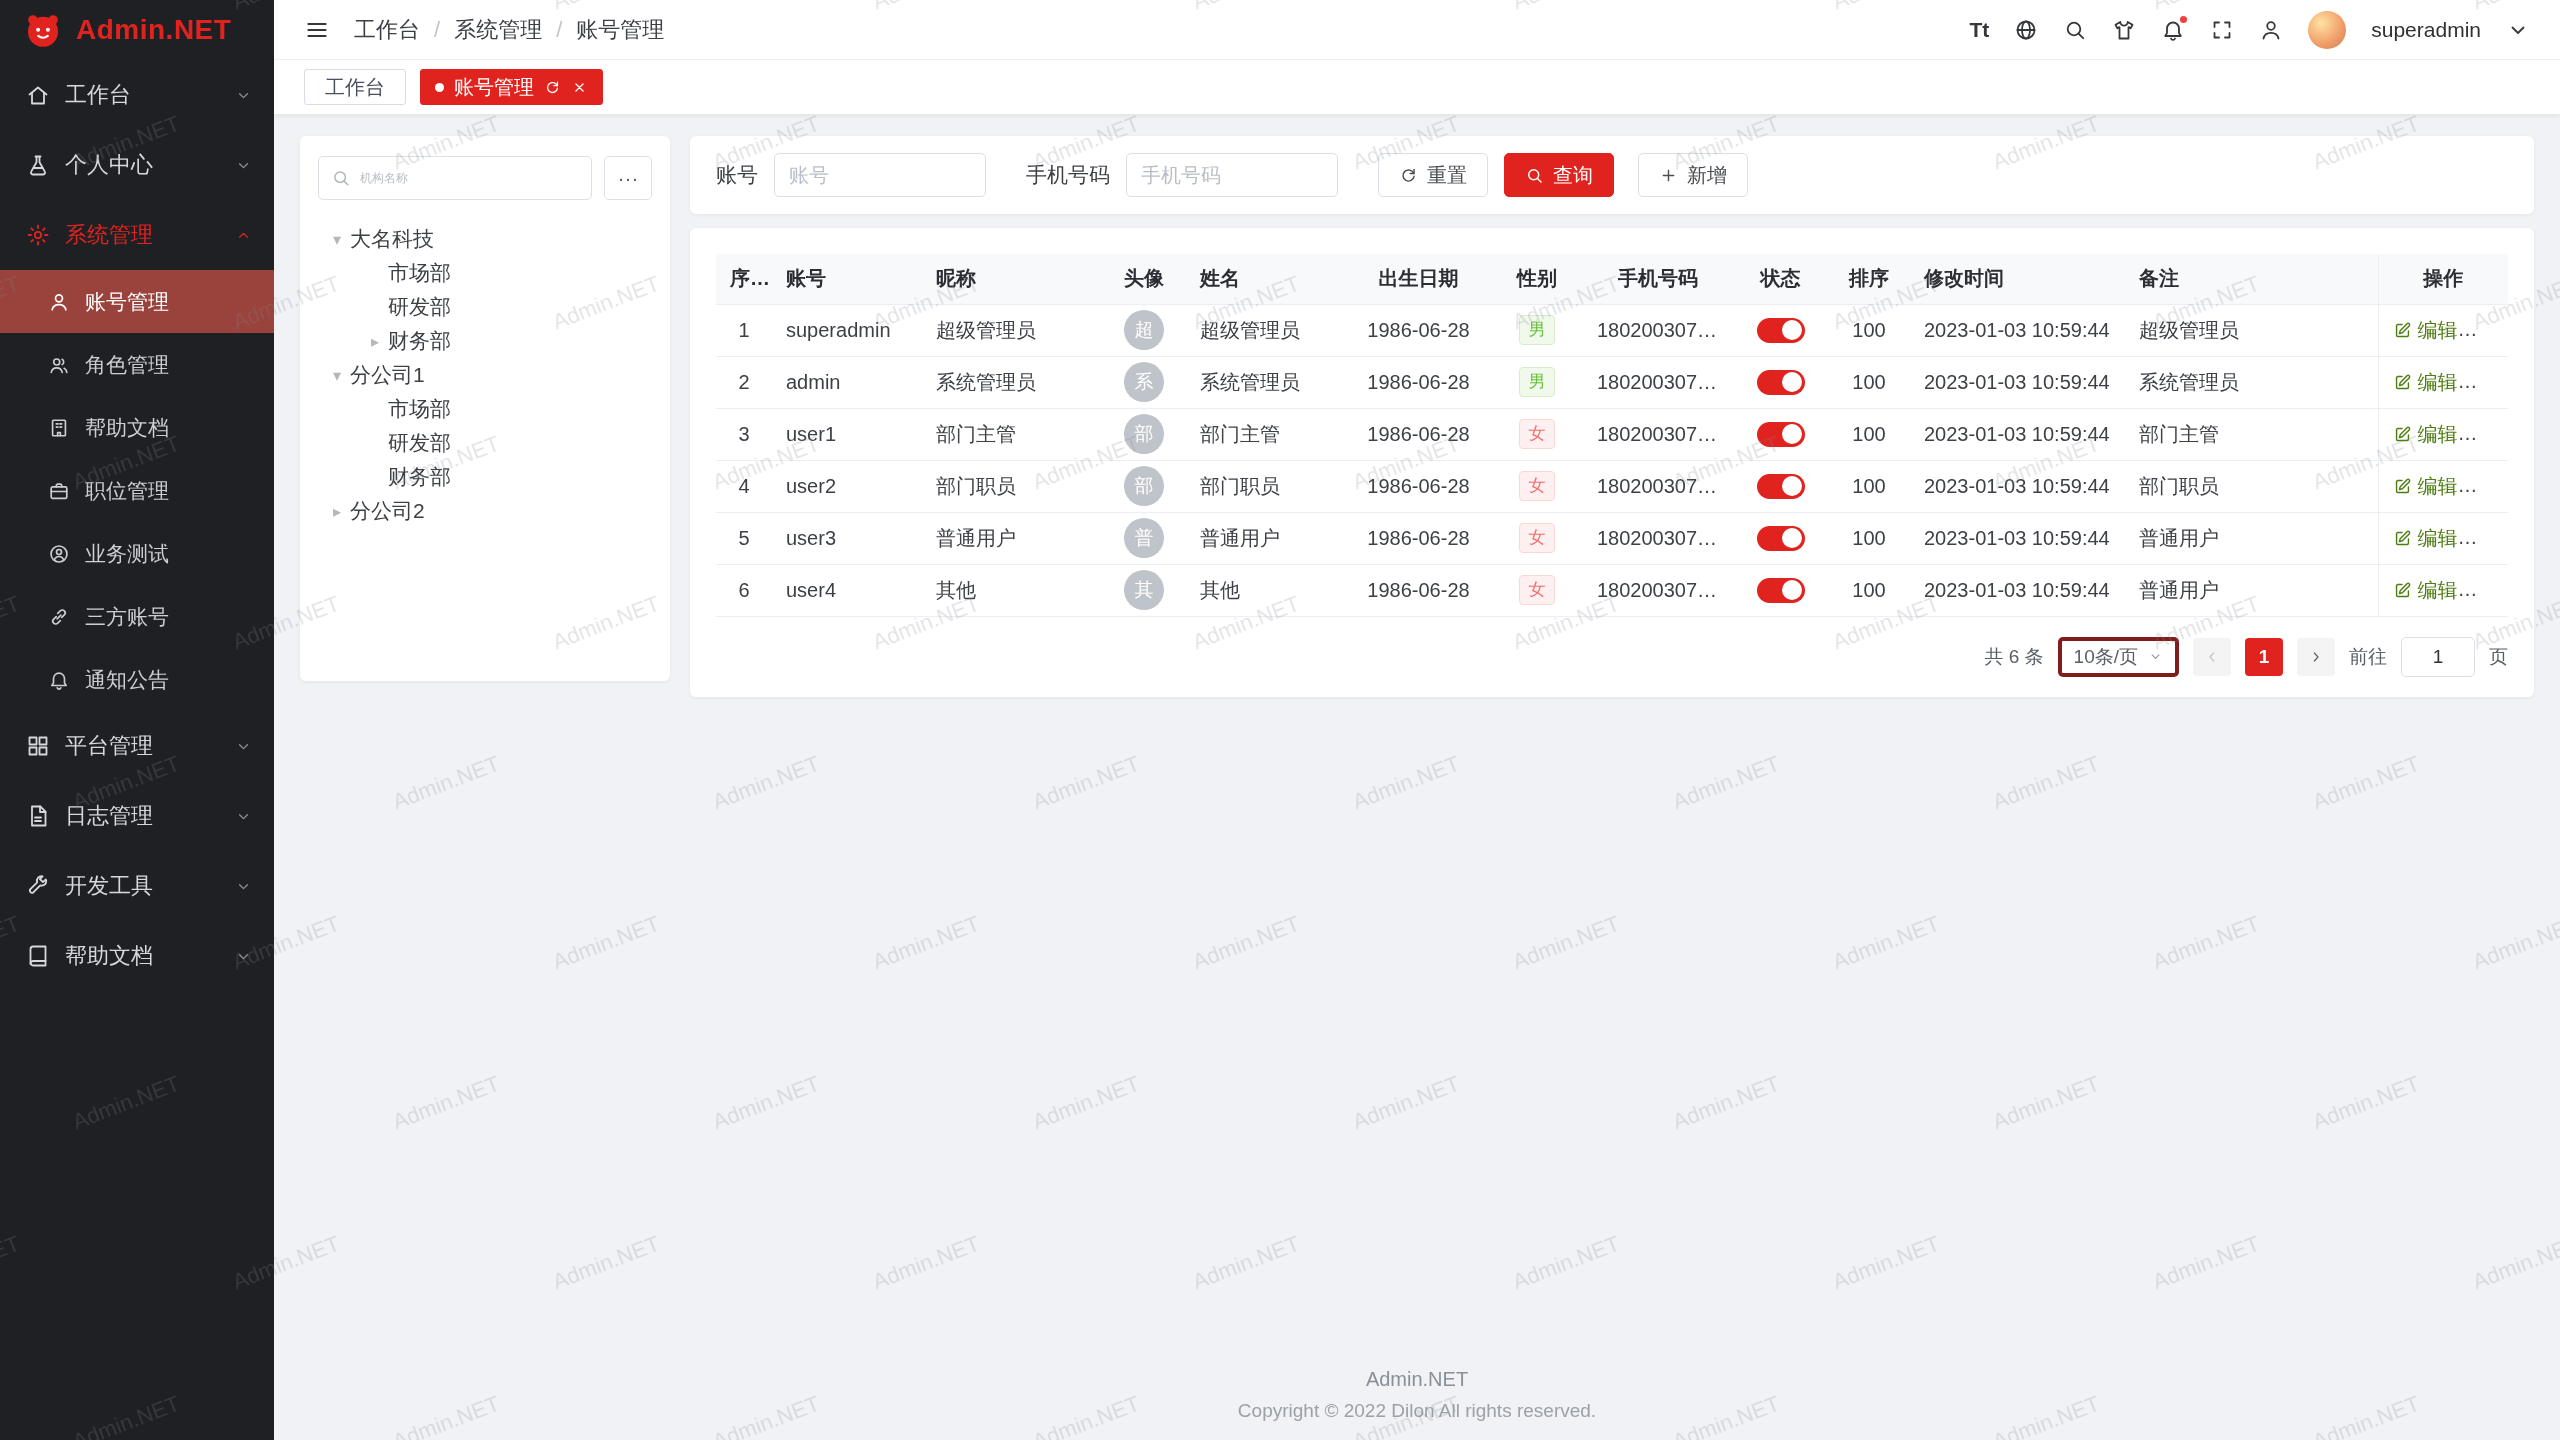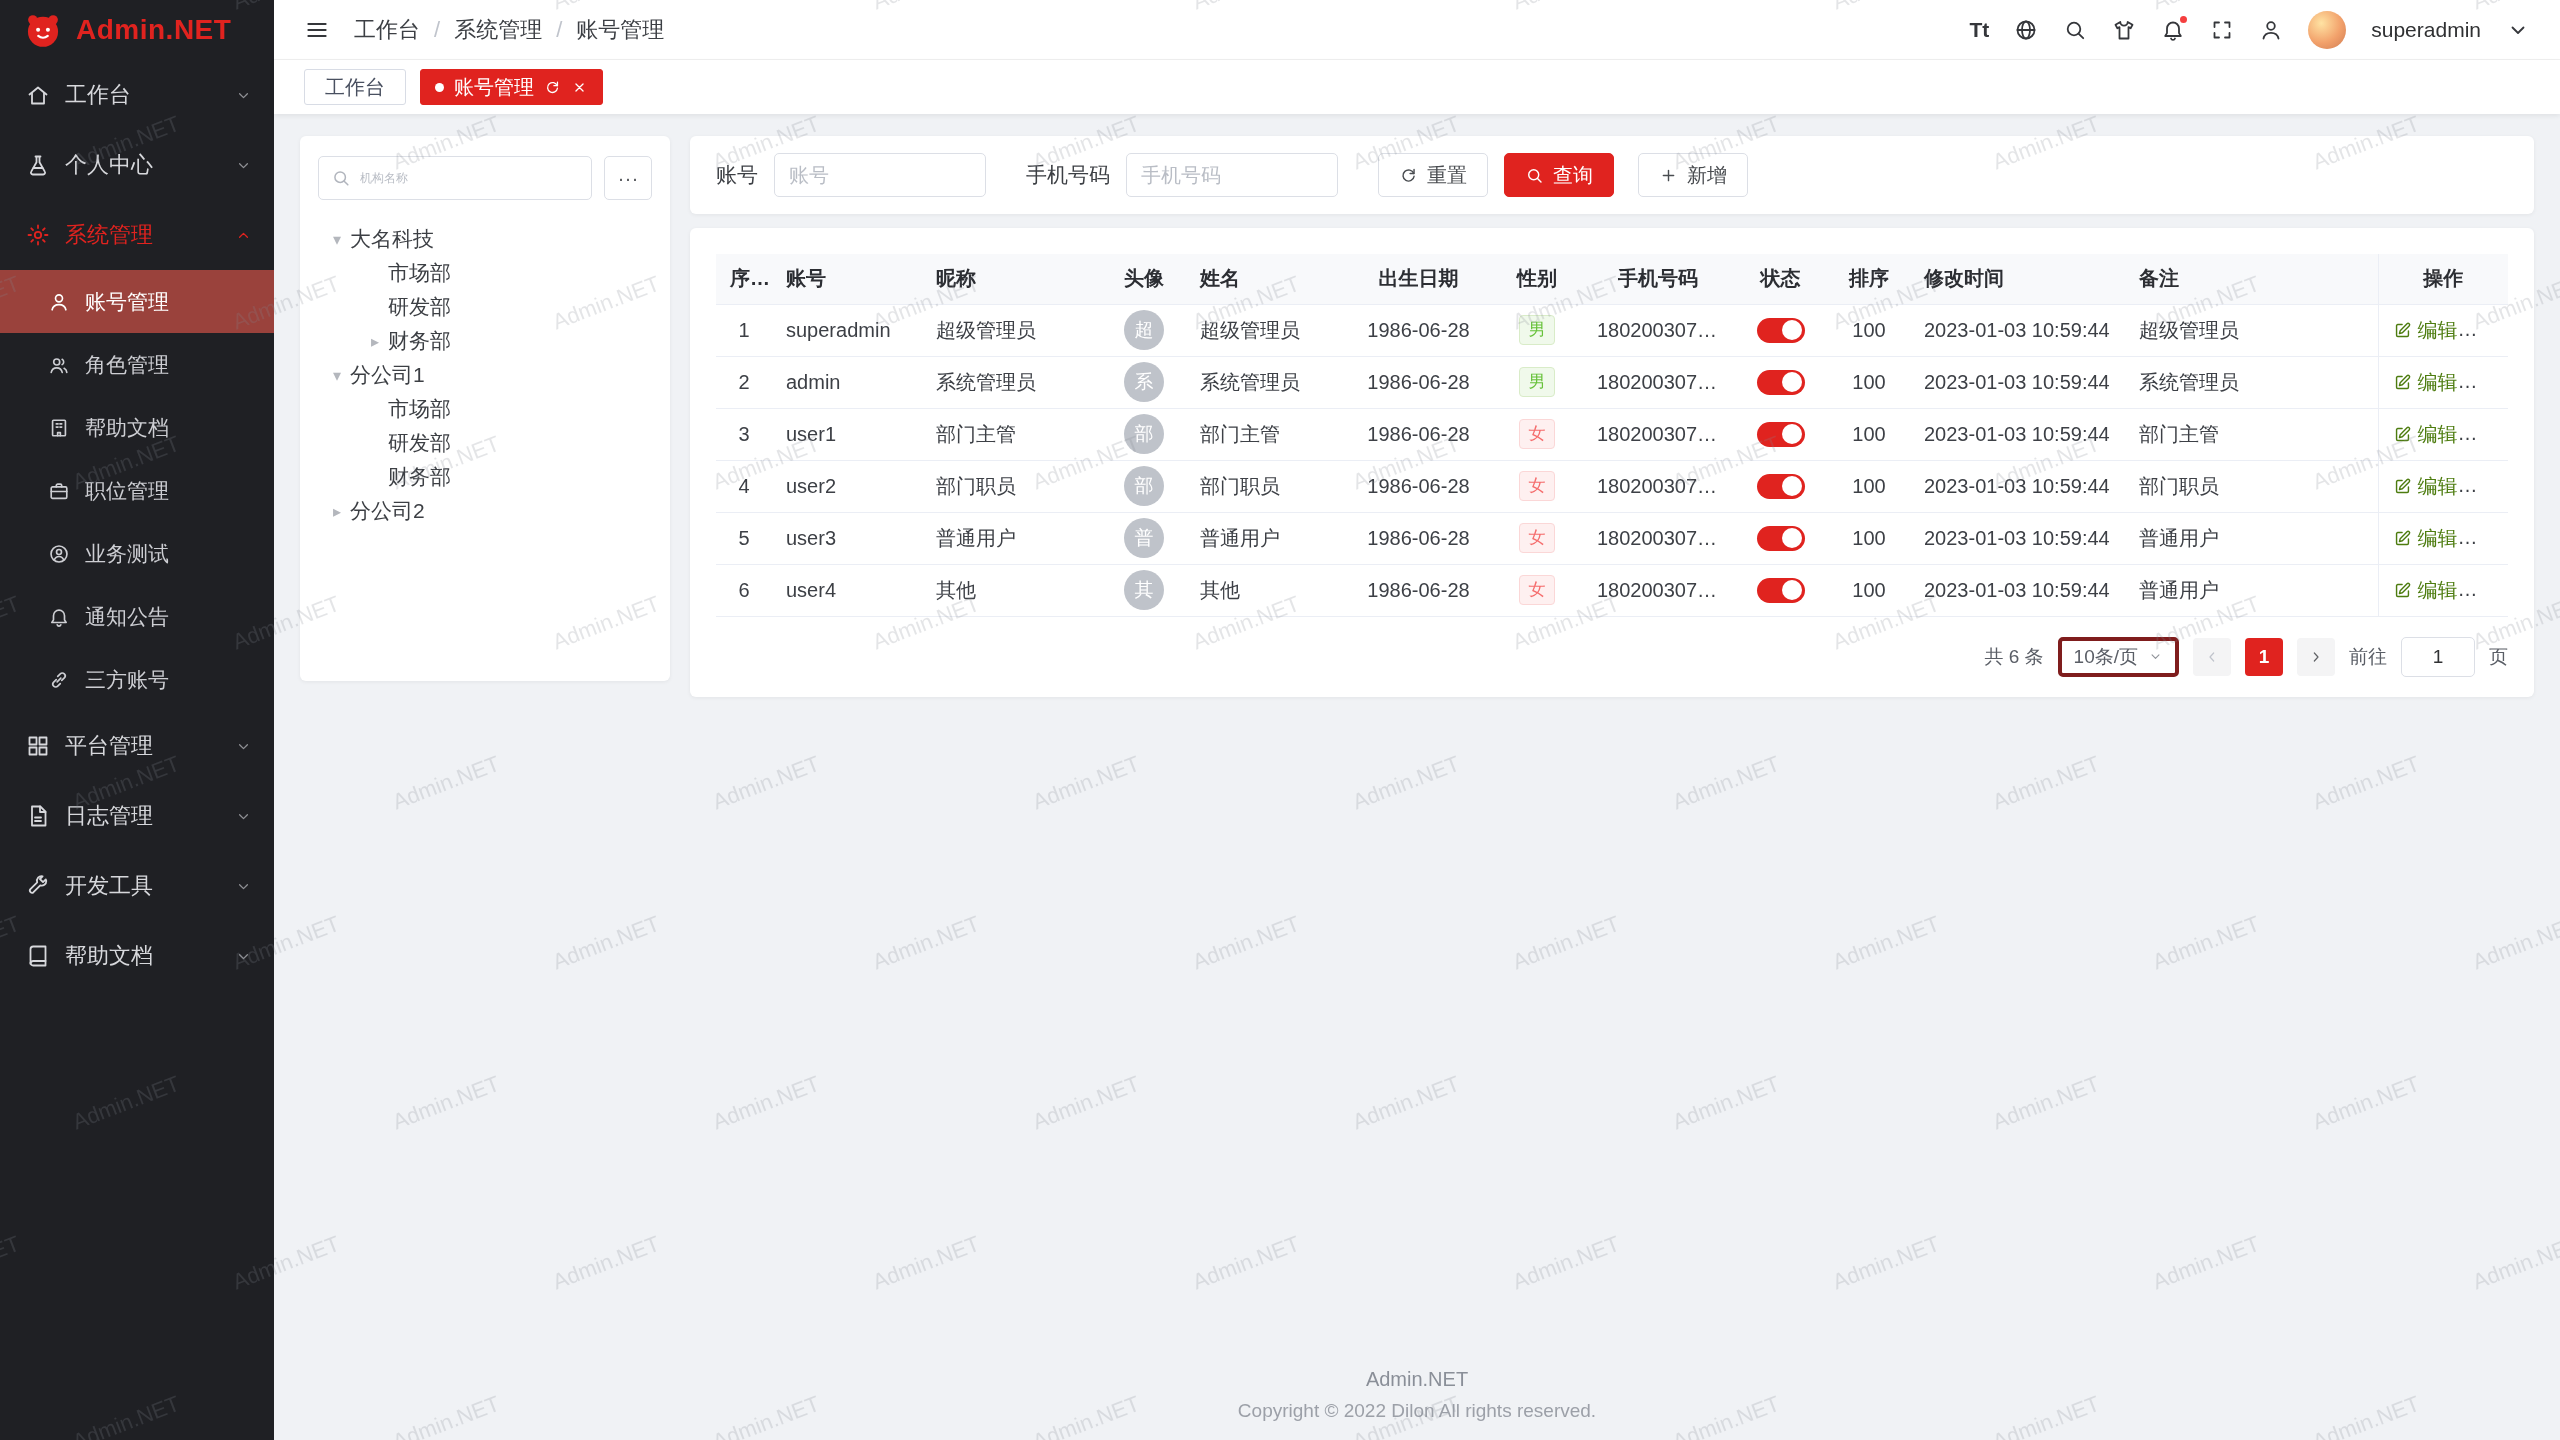--- a/index.html
+++ b/index.html
@@ -214,35 +214,35 @@
               <circle cx="12" cy="12" r="8.7"></circle>
               <circle cx="12" cy="9.8" r="2.7"></circle>
               <path d="M6.8 18.6c1.1-2.6 3-3.9 5.2-3.9s4.1 1.3 5.2 3.9"></path>
             </svg>
           </span>
           <span class="label">业务测试</span>
         </div>
         <div class="submenu-item">
           <span class="icon">
             <svg viewBox="0 0 24 24" fill="none" stroke="currentColor" stroke-width="1.8" stroke-linecap="round" stroke-linejoin="round">
-              <path d="M18 10.5a6 6 0 0 0-12 0v4.6L4.2 18h15.6L18 15.1z"></path>
-              <path d="M10 20.5a2.1 2.1 0 0 0 4 0"></path>
-            </svg>
-          </span>
-          <span class="label">通知公告</span>
-        </div>
-        <div class="submenu-item">
-          <span class="icon">
-            <svg viewBox="0 0 24 24" fill="none" stroke="currentColor" stroke-width="1.8" stroke-linecap="round" stroke-linejoin="round">
               <path d="m10 14 4-4"></path>
               <path d="M9 11.5 6.2 14.3a3.1 3.1 0 0 0 4.4 4.4l2.8-2.8"></path>
               <path d="m15 12.5 2.8-2.8a3.1 3.1 0 0 0-4.4-4.4L10.6 8.1"></path>
             </svg>
           </span>
           <span class="label">三方账号</span>
+        </div>
+        <div class="submenu-item">
+          <span class="icon">
+            <svg viewBox="0 0 24 24" fill="none" stroke="currentColor" stroke-width="1.8" stroke-linecap="round" stroke-linejoin="round">
+              <path d="M18 10.5a6 6 0 0 0-12 0v4.6L4.2 18h15.6L18 15.1z"></path>
+              <path d="M10 20.5a2.1 2.1 0 0 0 4 0"></path>
+            </svg>
+          </span>
+          <span class="label">通知公告</span>
         </div>
         <div class="menu-item">
           <span class="icon">
             <svg viewBox="0 0 24 24" fill="none" stroke="currentColor" stroke-width="1.8" stroke-linecap="round" stroke-linejoin="round">
               <rect x="3.5" y="3.5" width="7" height="7"></rect>
               <rect x="13.5" y="3.5" width="7" height="7"></rect>
               <rect x="3.5" y="13.5" width="7" height="7"></rect>
               <rect x="13.5" y="13.5" width="7" height="7"></rect>
             </svg>
           </span>

